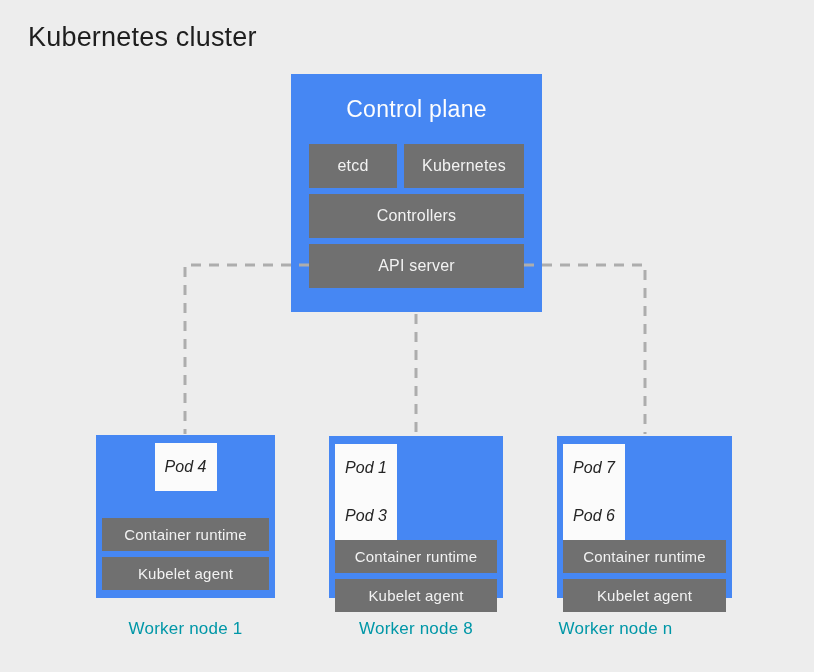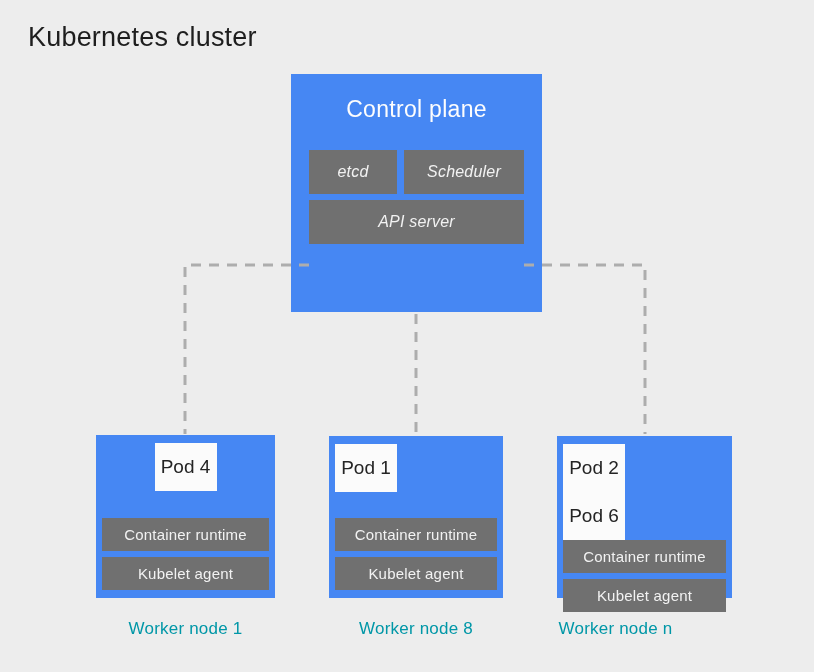--- a/index.html
+++ b/index.html
@@ -26,24 +26,23 @@
 
   .control-plane{
     position:absolute; left:291px; top:74px; width:251px; height:238px;
     background:var(--blue);
   }
   .cp-title{
     height:70px; display:flex; align-items:center; justify-content:center;
     color:var(--cp_title_color); font-size:23px; letter-spacing:0.3px;text-align:right;
   }
   .cp-grid{
-    margin:6px 18px;
+    margin:0 18px;
     display:grid; grid-template-columns:88px 1fr; grid-auto-rows:44px;
     gap:6px 7px;
-    font-style:italic;
   }
   .comp{
     position:relative; z-index:3;
     background:var(--gray); color:var(--comp_text);
     display:flex; align-items:center; justify-content:center;
     font-size:16px; letter-spacing:0.2px;
   }
   .comp.wide{grid-column:1 / -1;}
 
   .node{
@@ -54,21 +53,21 @@
   .node2{left:329px; top:436px; width:174px; height:162px;}
   .node3{left:557px; top:436px; width:175px; height:162px;}
 
   .pods{display:flex; width:100%;}
   .pods.center{justify-content:center;}
   .pods.split{justify-content:space-between;flex-direction:column;}
   .pod{
     position:relative; z-index:3;
     width:62px; height:48px; background:var(--pod_bg);
     display:flex; align-items:center; justify-content:center;
-    font-size:19px; color:var(--pod_text);
+    font-size:16px; color:var(--pod_text);font-style:italic;
   }
   .spacer{flex:1;}
   .ncomp{
     position:relative; z-index:3;
     height:33px; background:var(--gray); color:var(--comp_text);
     display:flex; align-items:center; justify-content:center;
     font-size:15px; letter-spacing:0.2px; flex-shrink:0;
   }
   .ncomp + .ncomp{margin-top:6px;}
 
@@ -90,46 +89,48 @@
   <svg class="connectors" width="814" height="672" viewBox="0 0 814 672" xmlns="http://www.w3.org/2000/svg">
     <path d="M309 265 H185 V434"></path>
     <path d="M416 314 V434"></path>
     <path d="M524 265 H645 V434"></path>
   </svg>
 
   <div class="control-plane">
     <div class="cp-title">Control plane</div>
     <div class="cp-grid">
       <div class="comp">etcd</div>
-      <div class="comp">Scheduler</div>
+      <div class="comp">Kubernetes</div>
+      <div class="comp wide">Controllers</div>
       <div class="comp wide">API server</div>
     </div>
   </div>
 
   <div class="node node1">
     <div class="pods center">
       <div class="pod">Pod 4</div>
     </div>
     <div class="spacer"></div>
     <div class="ncomp">Container runtime</div>
     <div class="ncomp">Kubelet agent</div>
   </div>
 
   <div class="node node2">
     <div class="pods split">
       <div class="pod">Pod 1</div>
+      <div class="pod">Pod 3</div>
     </div>
     <div class="spacer"></div>
     <div class="ncomp">Container runtime</div>
     <div class="ncomp">Kubelet agent</div>
   </div>
 
   <div class="node node3">
     <div class="pods split">
-      <div class="pod">Pod 2</div>
+      <div class="pod">Pod 7</div>
       <div class="pod">Pod 6</div>
     </div>
     <div class="spacer"></div>
     <div class="ncomp">Container runtime</div>
     <div class="ncomp">Kubelet agent</div>
   </div>
 
   <div class="wlabel l1">Worker node 1</div>
   <div class="wlabel l2">Worker node 8</div>
   <div class="wlabel l3">Worker node n</div>

